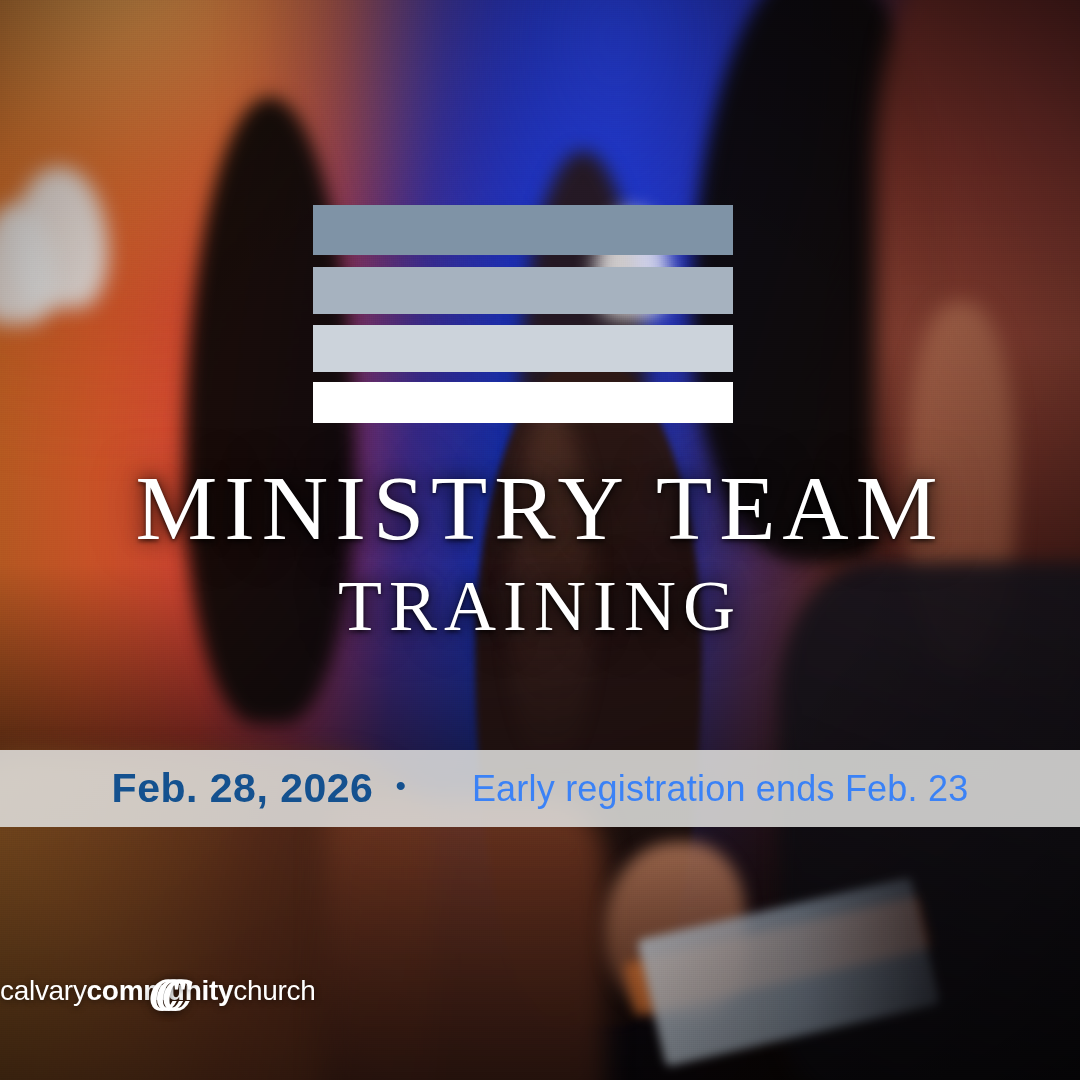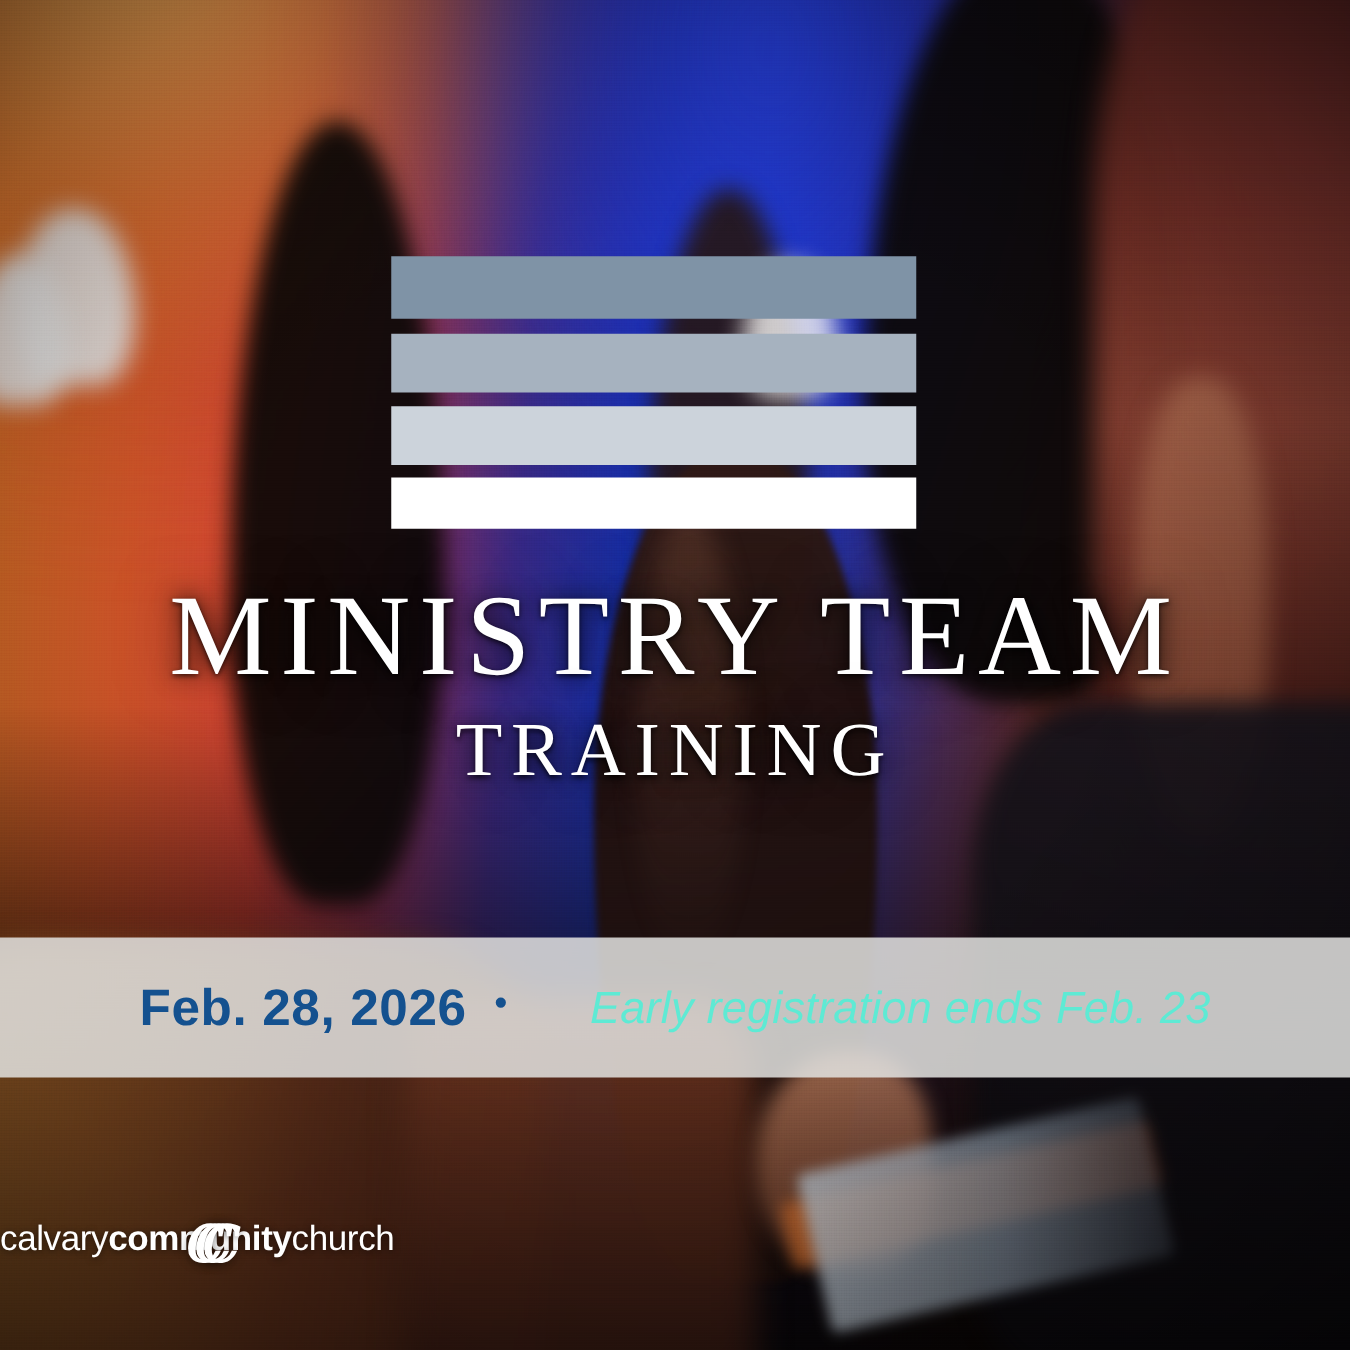--- a/index.html
+++ b/index.html
@@ -277,32 +277,32 @@
   }
   .headline-line {
     display: block;
     white-space: nowrap;
   }
   .headline-1 {
     font-size: 92px;
     letter-spacing: 7px;
   }
   .headline-2 {
-    font-size: 61px;
+    font-size: 72px;
     letter-spacing: 7px;
     margin-top: 16px;
   }
 
   
   .banner {
     position: absolute;
     left: 0;
     right: 0;
     top: 750px;
-    height: 112px;
+    height: 77px;
     background: rgba(226,226,224,0.86);
     display: flex;
     align-items: center;
     justify-content: center;
     gap: 22px;
   }
   .banner-date {
     font-size: 41px;
     font-weight: bold;
     color: #14518f;
@@ -310,22 +310,21 @@
   }
   .banner-dot {
     font-size: 30px;
     color: #14518f;
     line-height: 1;
     position: relative;
     top: -3px;
   }
   .banner-note {
     font-size: 36px;
-    font-style: italic;
-    color: #5eead4;
+    color: #3b82f6;
     letter-spacing: 0.2px;
     margin-left: 44px;
   }
 
   
   .logo {
     position: absolute;
     left: 0;
     right: 0;
     top: 975px;

